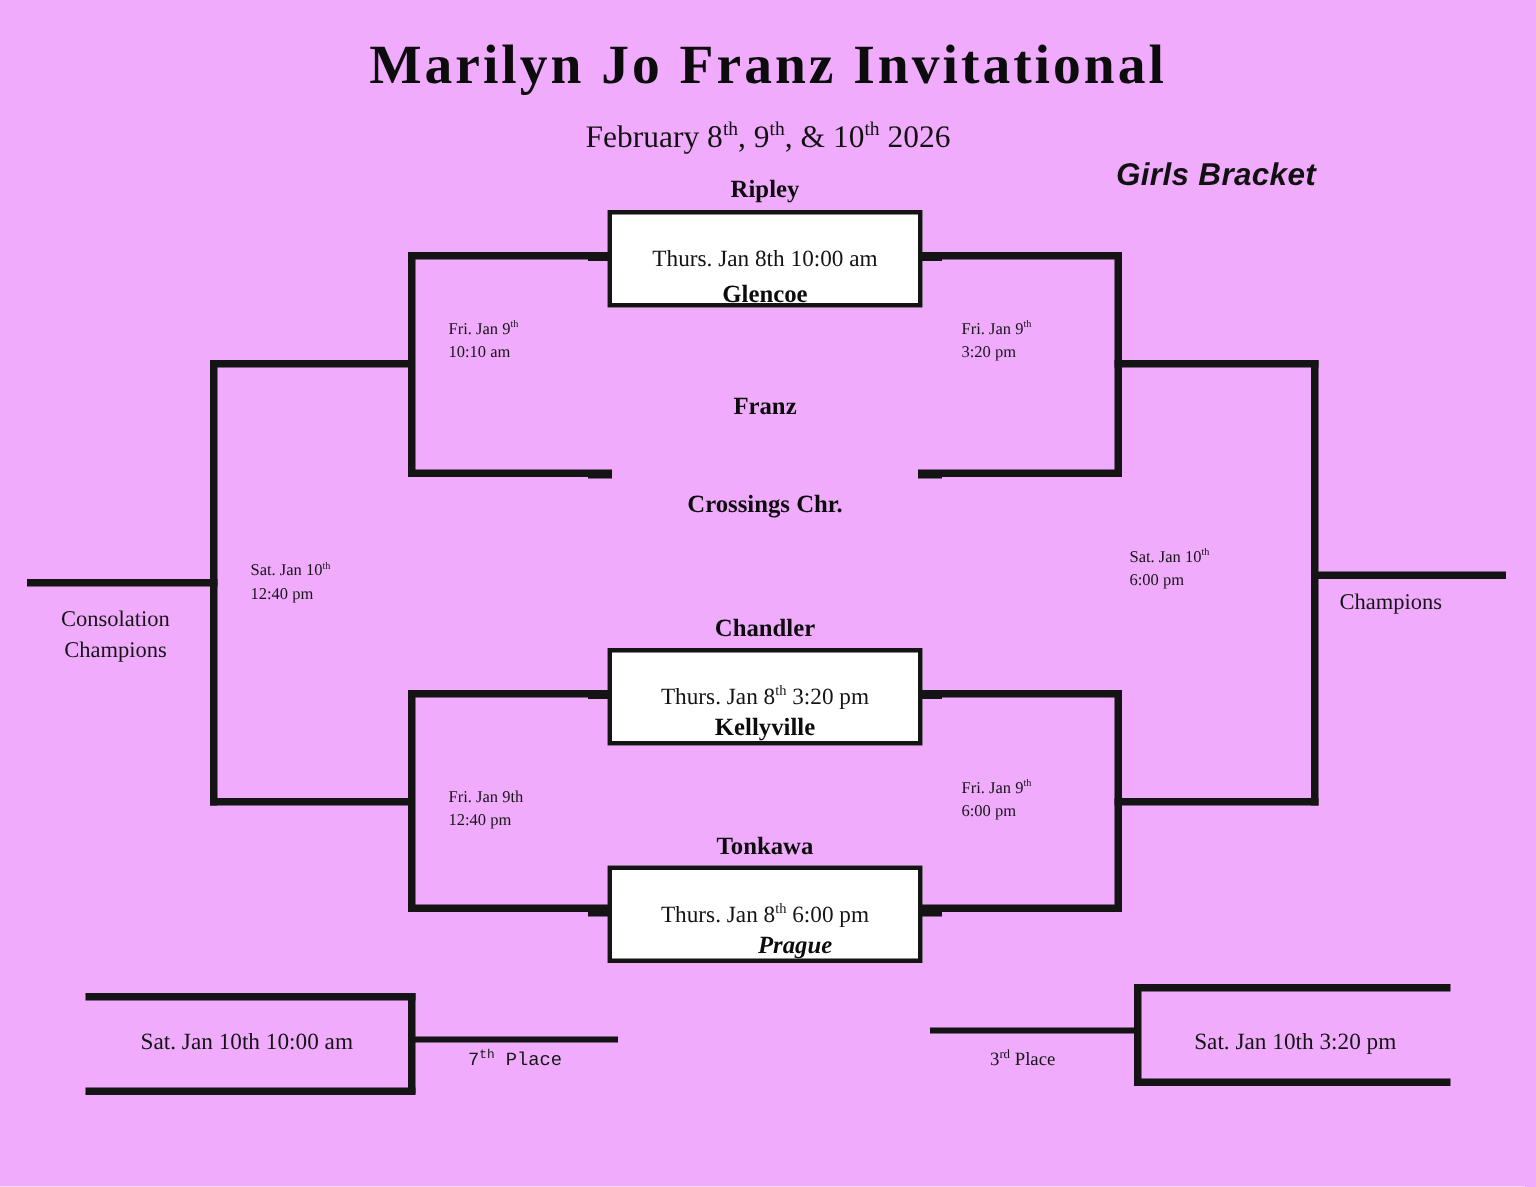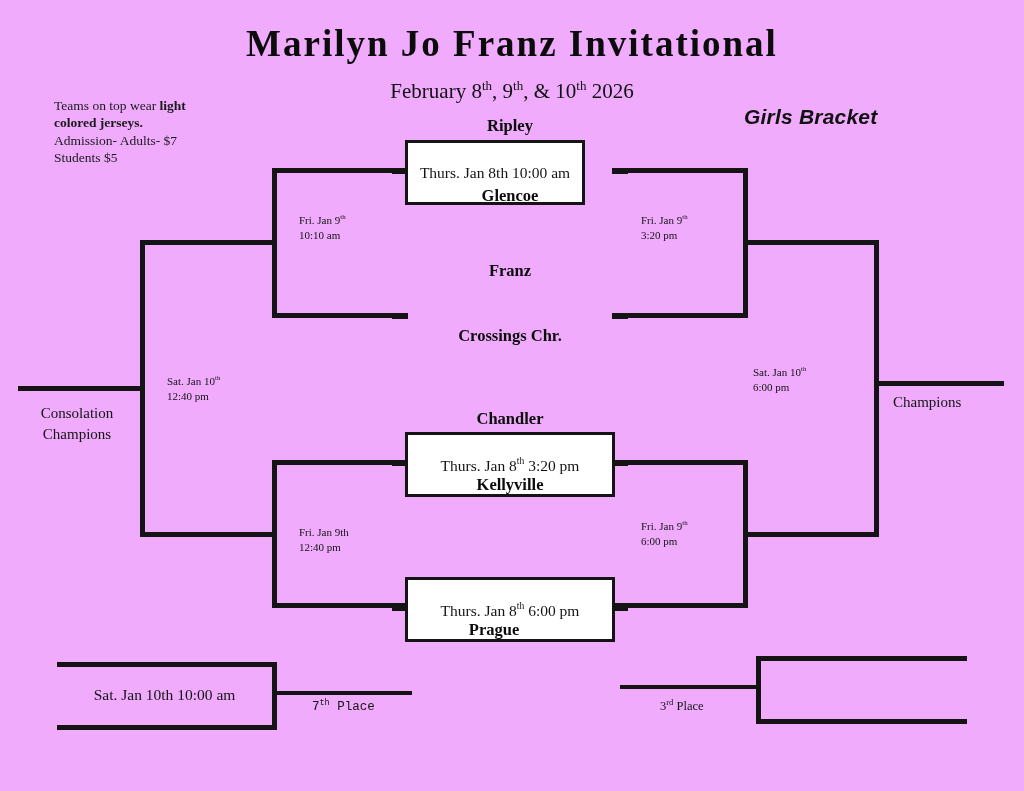--- a/index.html
+++ b/index.html
@@ -146,46 +146,41 @@
 <body>
 
 <div id="page">
 
   <div class="main-title">Marilyn Jo Franz Invitational</div>
 
   <div class="sub-title"><span>February 8</span><sup>th</sup><span>, 9</span><sup>th</sup><span>, &amp; 10</span><sup>th</sup><span> 2026</span></div>
 
   <div class="bracket-label">Girls Bracket</div>
 
-  <div class="notes">
-    <span>Teams on top wear </span><b>light</b><br>
-    <b>colored jerseys.</b><br>
-    <span>Admission- Adults- $7</span><br>
-    <span>Students $5</span>
-  </div>
 
   <div class="team-top" style="left:405px; top:116px; width:210px;">Ripley</div>
-  <div class="game-box" style="left:405px; top:140px; width:180px; height:65px;">
+  <div class="game-box" style="left:405px; top:140px; width:210px; height:65px;">
     <div class="game-time"><span>Thurs. Jan 8th 10:00 am</span></div>
   </div>
   <div class="team-bottom" style="left:405px; top:186px; width:210px;">Glencoe</div>
 
   <div class="team-top" style="left:405px; top:261px; width:210px;">Franz</div>
   <div class="team-bottom" style="left:405px; top:326px; width:210px;">Crossings Chr.</div>
 
   <div class="team-top" style="left:405px; top:409px; width:210px;">Chandler</div>
   <div class="game-box" style="left:405px; top:432px; width:210px; height:65px;">
     <div class="game-time"><span>Thurs. Jan 8</span><sup>th</sup><span> 3:20 pm</span></div>
   </div>
   <div class="team-bottom" style="left:405px; top:475px; width:210px;">Kellyville</div>
 
+  <div class="team-top" style="left:405px; top:554px; width:210px;">Tonkawa</div>
   <div class="game-box" style="left:405px; top:577px; width:210px; height:65px;">
     <div class="game-time"><span>Thurs. Jan 8</span><sup>th</sup><span> 6:00 pm</span></div>
   </div>
-  <div class="team-bottom" style="left:389px; top:620px; width:210px;">Prague</div>
+  <div class="team-bottom" style="left:425px; top:620px; width:210px;font-style:italic;">Prague</div>
 
   <div class="ln" style="left:392px; top:170px; width:16px; height:4px;"></div>
 
   <div class="ln" style="left:392px; top:315px; width:16px; height:4px;"></div>
 
   <div class="ln" style="left:392px; top:462px; width:16px; height:4px;"></div>
 
   <div class="ln" style="left:392px; top:607px; width:16px; height:4px;"></div>
 
   <div class="ln" style="left:272px; top:168px; width:136px; height:5px;"></div>
@@ -262,15 +257,16 @@
   <div class="ln" style="left:272px; top:662px; width:5px; height:67px;"></div>
   <div class="ln" style="left:57px; top:725px; width:220px; height:5px;"></div>
   <div class="ln" style="left:272px; top:691px; width:140px; height:4px;"></div>
   <div class="place-time" style="left:57px; top:686px; width:215px;">Sat. Jan 10th 10:00 am</div>
   <div class="place-label" style="left:312px; top:698px;font-family:Liberation Mono, monospace;"><span>7</span><sup>th</sup><span> Place</span></div>
 
   <div class="ln" style="left:756px; top:656px; width:211px; height:5px;"></div>
   <div class="ln" style="left:756px; top:656px; width:5px; height:67px;"></div>
   <div class="ln" style="left:756px; top:719px; width:211px; height:5px;"></div>
   <div class="ln" style="left:620px; top:685px; width:140px; height:4px;"></div>
+  <div class="place-time" style="left:761px; top:686px; width:205px;">Sat. Jan 10th 3:20 pm</div>
   <div class="place-label" style="left:660px; top:697px;"><span>3</span><sup>rd</sup><span> Place</span></div>
 
 </div>
 
 </body></html>

